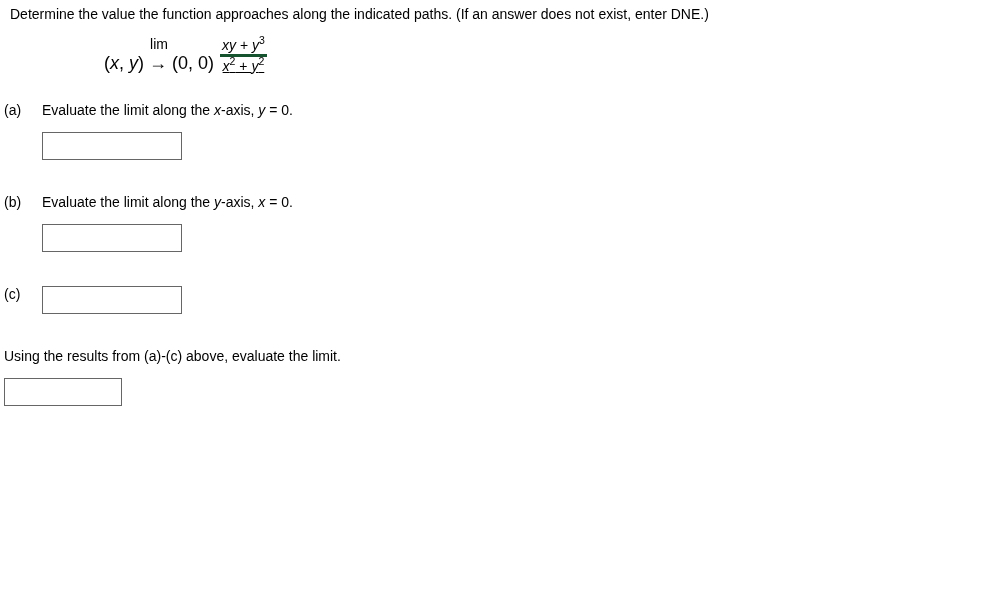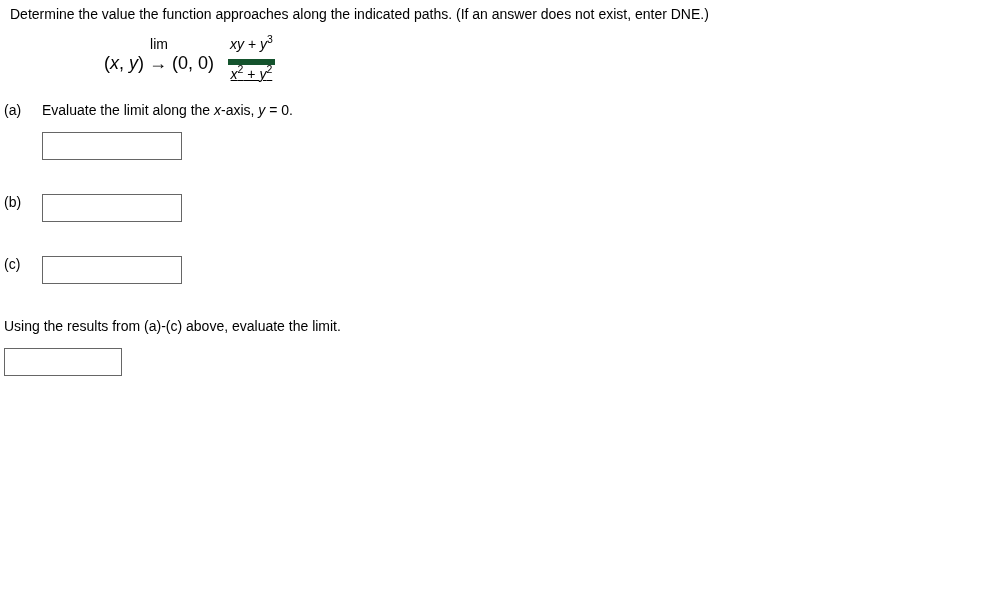--- a/index.html
+++ b/index.html
@@ -13,46 +13,46 @@
   }
   .container {
     padding: 6px 4px;
   }
   .intro {
     margin-bottom: 14px;
     margin-left: 6px;
   }
   .limit-block {
     margin-left: 100px;
-    margin-bottom: 20px;
+    margin-bottom: 28px;
     display: flex;
-    align-items: flex-start;
-    gap: 14px;
+    align-items: center;
+    gap: 6px;
   }
   .lim-left {
     display: inline-block;
     text-align: center;
     line-height: 1.2;
   }
   .lim-top {
     display: block;
   }
   .lim-bot {
     display: block;
     font-size: 18px;
   }
   .fraction {
     display: inline-block;
     text-align: center;
     vertical-align: middle;
   }
   .frac-top {
     display: block;
-    border-bottom: 6px solid #14532d;
-    padding: 0 2px 7px 2px;
+    border-bottom: 3px solid #14532d;
+    padding: 0 2px 1px 2px;
   }
   .frac-bot {
     display: block;
     padding: 1px 2px 0 2px;
     text-decoration: underline;
   }
   sup {
     font-size: 0.75em;
     vertical-align: super;
     line-height: 0;
@@ -112,20 +112,21 @@
     <div class="label">(a)</div>
     <div class="body">
       <div class="prompt-line"><span>Evaluate the limit along the </span><span class="ital">x</span><span>-axis, </span><span class="ital">y</span><span> = 0.</span></div>
       <input type="text" class="answer-box" style="">
     </div>
   </div>
 
   <div class="part">
     <div class="label">(b)</div>
     <div class="body">
+      <div class="prompt-line"><span>Evaluate the limit along the </span><span class="ital">y</span><span>-axis, </span><span class="ital">x</span><span> = 0.</span></div>
       <input type="text" class="answer-box" style="">
     </div>
   </div>
 
   <div class="part">
     <div class="label">(c)</div>
     <div class="body">
       <input type="text" class="answer-box" style="">
     </div>
   </div>

